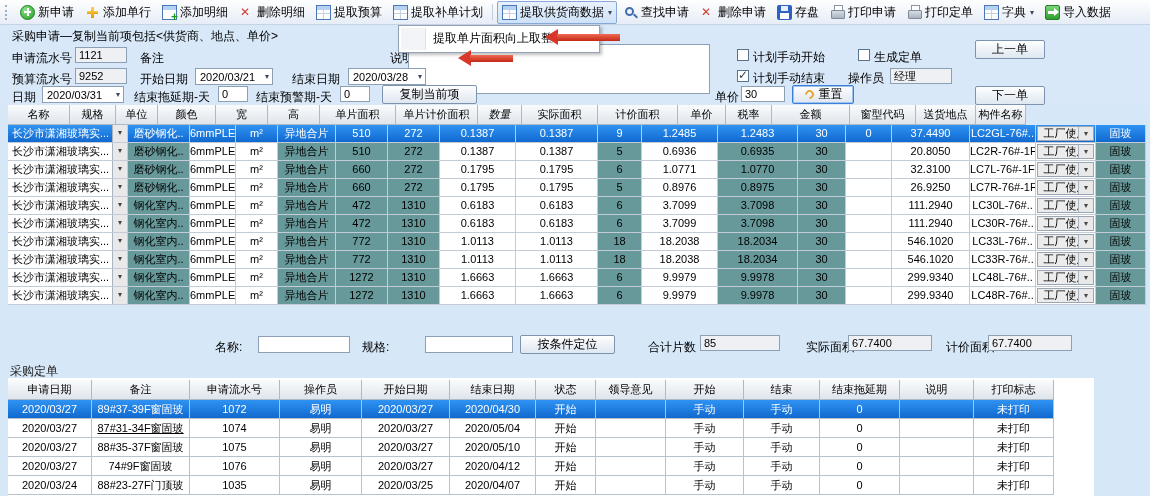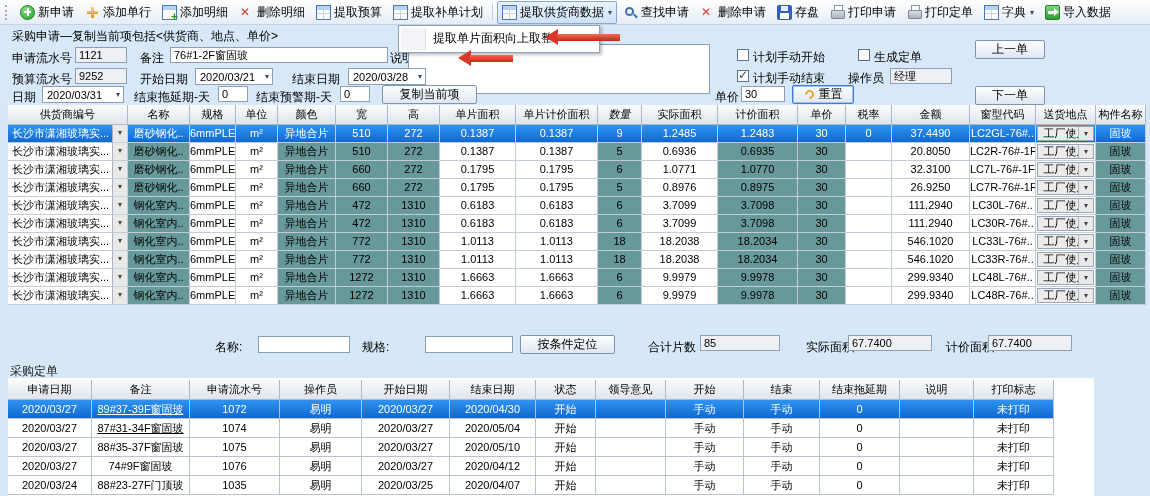--- a/index.html
+++ b/index.html
@@ -169,21 +169,20 @@
         <span>导入数据</span>
       </div>
     </div>
 
   <div class="form-panel">
     <div class="lbl" style="left:12px;top:3px">采购申请—复制当前项包括&lt;供货商、地点、单价&gt;</div>
 
     <div class="lbl" style="left:12px;top:25px">申请流水号</div>
     <input class="tin gray" style="left: 75px; top: 22px; width: 52px;" readonly="" value="1121">
     <div class="lbl" style="left:140px;top:25px">备注</div>
-    <input class="tin" style="left: 170px; top: 22px; width: 218px;" readonly="" value="76#1-2F窗固玻">
     <div class="lbl" style="left:390px;top:25px">说明</div>
     <textarea class="desc" style="left: 408px; top: 19px; width: 302px; height: 50px;"></textarea>
 
     <span class="cb" style="left:737px;top:24px"></span>
     <div class="lbl" style="left:753px;top:24px">计划手动开始</div>
     <span class="cb" style="left:858px;top:24px"></span>
     <div class="lbl" style="left:874px;top:24px">生成定单</div>
     <div class="btn" style="left:975px;top:15px;width:70px;height:19px">上一单</div>
 
     <div class="lbl" style="left:12px;top:46px">预算流水号</div>
@@ -217,21 +216,20 @@
     <input class="tin" style="left: 741px; top: 61px; width: 44px;" readonly="" value="30">
     <div class="btn focus" style="left:792px;top:60px;width:62px;height:19px">
       <span class="reset-icon"></span>
       <span>重置</span>
     </div>
     <div class="btn" style="left:975px;top:61px;width:70px;height:19px">下一单</div>
   </div>
 
   <div class="grid" id="grid">
       <div class="trow">
-        <div class="th" style="width: 120px;">供货商编号</div>
         <div class="th" style="width: 62px;">名称</div>
         <div class="th" style="width: 46px;">规格</div>
         <div class="th" style="width: 42px;">单位</div>
         <div class="th" style="width: 58px;">颜色</div>
         <div class="th" style="width: 52px;">宽</div>
         <div class="th" style="width: 52px;">高</div>
         <div class="th" style="width: 76px;">单片面积</div>
         <div class="th" style="width: 82px;">单片计价面积</div>
         <div class="th" style="width: 44px; font-style: italic;">数量</div>
         <div class="th" style="width: 76px;">实际面积</div>
@@ -550,21 +548,21 @@
         <div class="th" style="width: 60px;">状态</div>
         <div class="th" style="width: 70px;">领导意见</div>
         <div class="th" style="width: 78px;">开始</div>
         <div class="th" style="width: 76px;">结束</div>
         <div class="th" style="width: 80px;">结束拖延期</div>
         <div class="th" style="width: 74px;">说明</div>
         <div class="th" style="width: 80px;">打印标志</div>
       </div>
       <div class="trow orow sel">
         <div class="otd" style="width: 84px;">2020/03/27</div>
-        <div class="otd" style="width: 98px; text-decoration: underline;">89#37-39F窗固玻</div>
+        <div class="otd" style="width: 98px;">89#37-39F窗固玻</div>
         <div class="otd" style="width: 90px;">1072</div>
         <div class="otd" style="width: 82px;">易明</div>
         <div class="otd" style="width: 88px;">2020/03/27</div>
         <div class="otd" style="width: 86px;">2020/04/30</div>
         <div class="otd" style="width: 60px;">开始</div>
         <div class="otd" style="width: 70px;"></div>
         <div class="otd" style="width: 78px;">手动</div>
         <div class="otd" style="width: 76px;">手动</div>
         <div class="otd" style="width: 80px;">0</div>
         <div class="otd" style="width: 74px;"></div>

